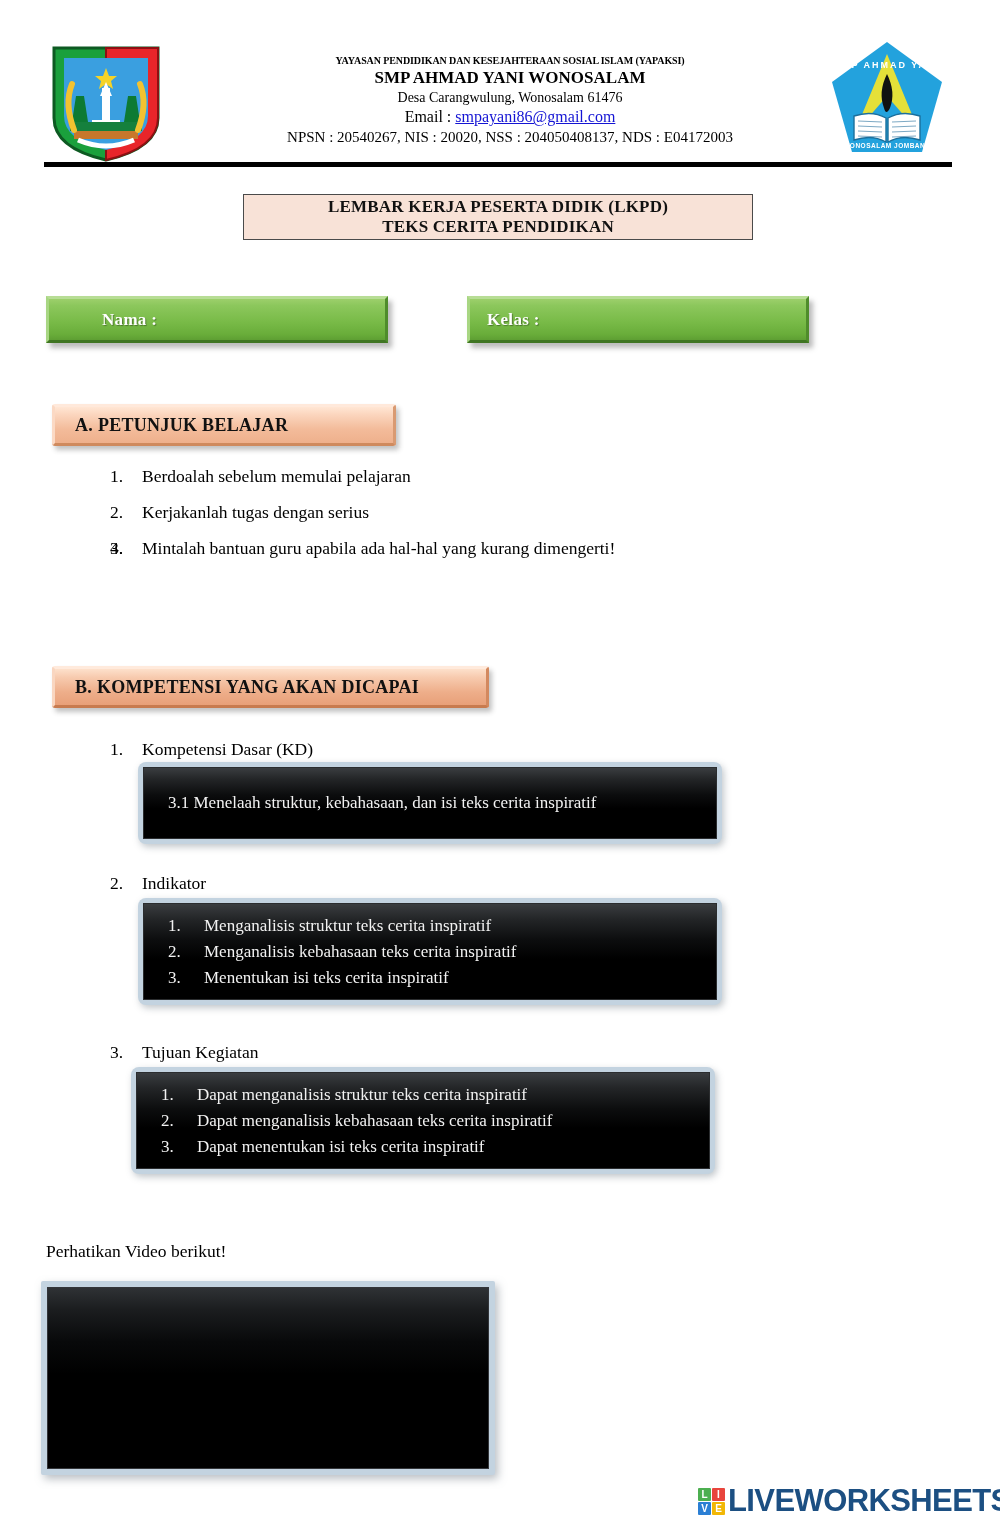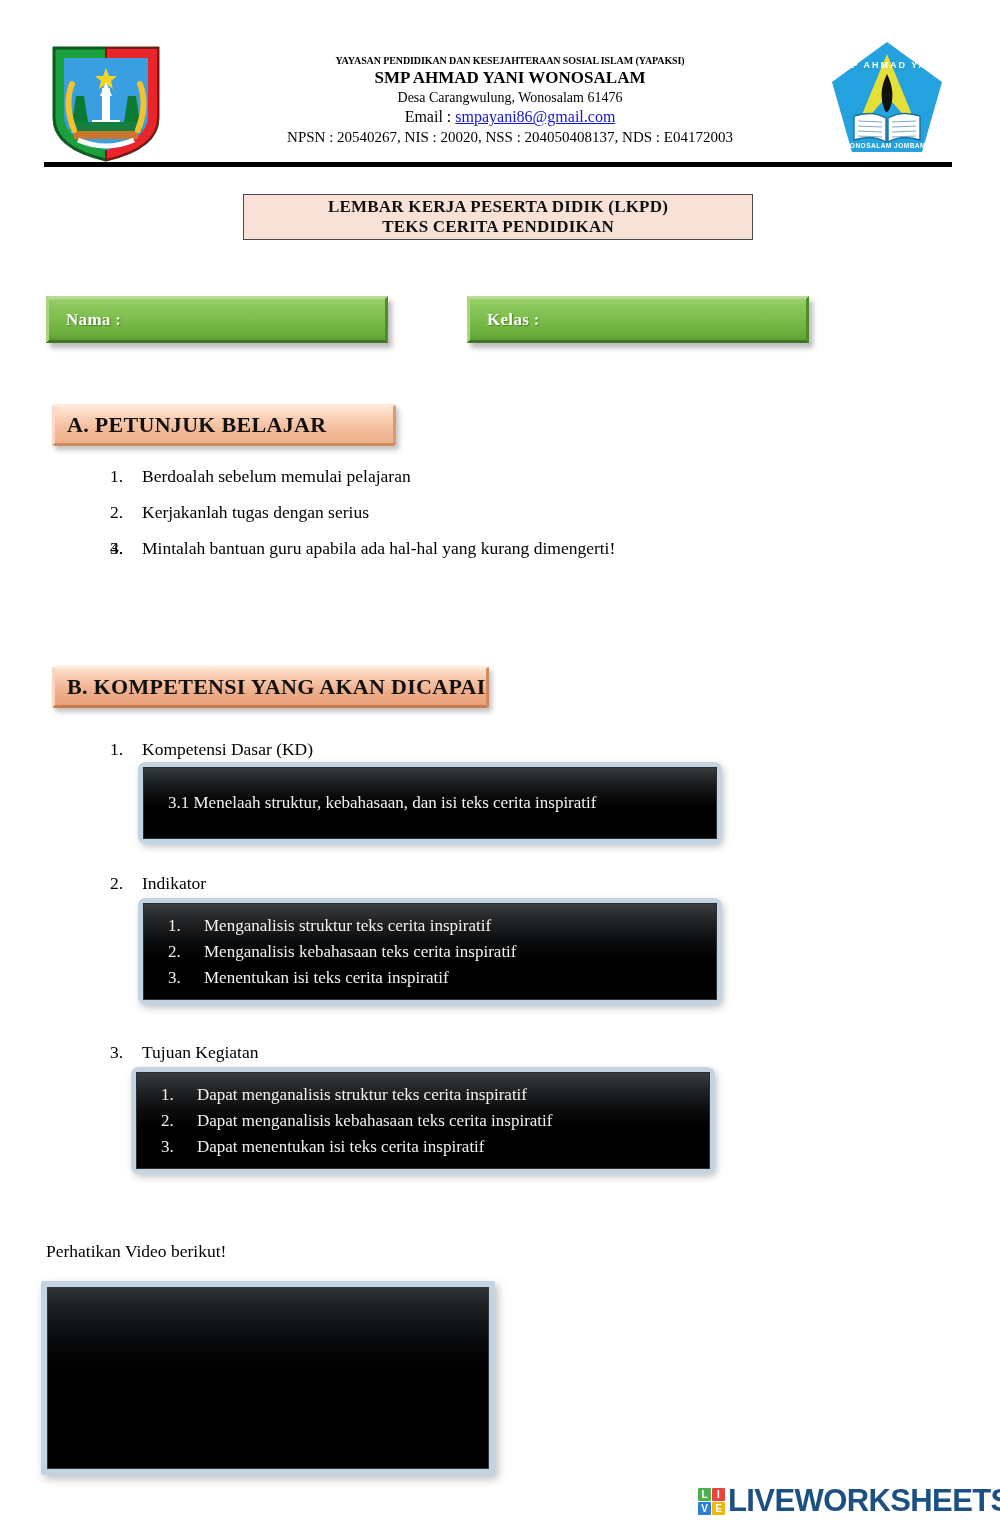--- a/index.html
+++ b/index.html
@@ -107,38 +107,38 @@
     box-sizing: border-box;
   }
   .green-box .label {
     color: #ffffff;
     font-weight: bold;
     font-size: 17px;
     margin-left: 17px;
     text-shadow: 1px 1px 1px rgba(0,0,0,0.35);
     letter-spacing: 0.3px;
   }
-  #nama-box { left: 46px; top: 296px; width: 342px; }
+  #nama-box { left: 46px; top: 296px; width: 342px; padding-left: 36px; }
   #kelas-box { left: 467px; top: 296px; width: 342px; }
 
   
   .section-box {
     position: absolute;
     height: 42px;
     display: flex;
     align-items: center;
     box-sizing: border-box;
     border-radius: 3px;
     box-shadow: 3px 4px 5px rgba(70,70,70,0.33);
   }
   .section-box .label {
     font-weight: bold;
-    font-size: 22px;
+    font-size: 18px;
     color: #111;
-    margin-left: 12px;
+    margin-left: 20px;
     letter-spacing: 0.3px;
   }
   #section-a {
     left: 52px; top: 404px; width: 344px;
     background: linear-gradient(180deg, #ffe6d4 0%, #fbd5bd 22%, #f3bb9a 62%, #eeb08c 100%);
     border-top: 3px solid #ffe9db;
     border-left: 3px solid #fbd9c4;
     border-right: 3px solid #d99a72;
     border-bottom: 3px solid #cf8a5e;
   }

